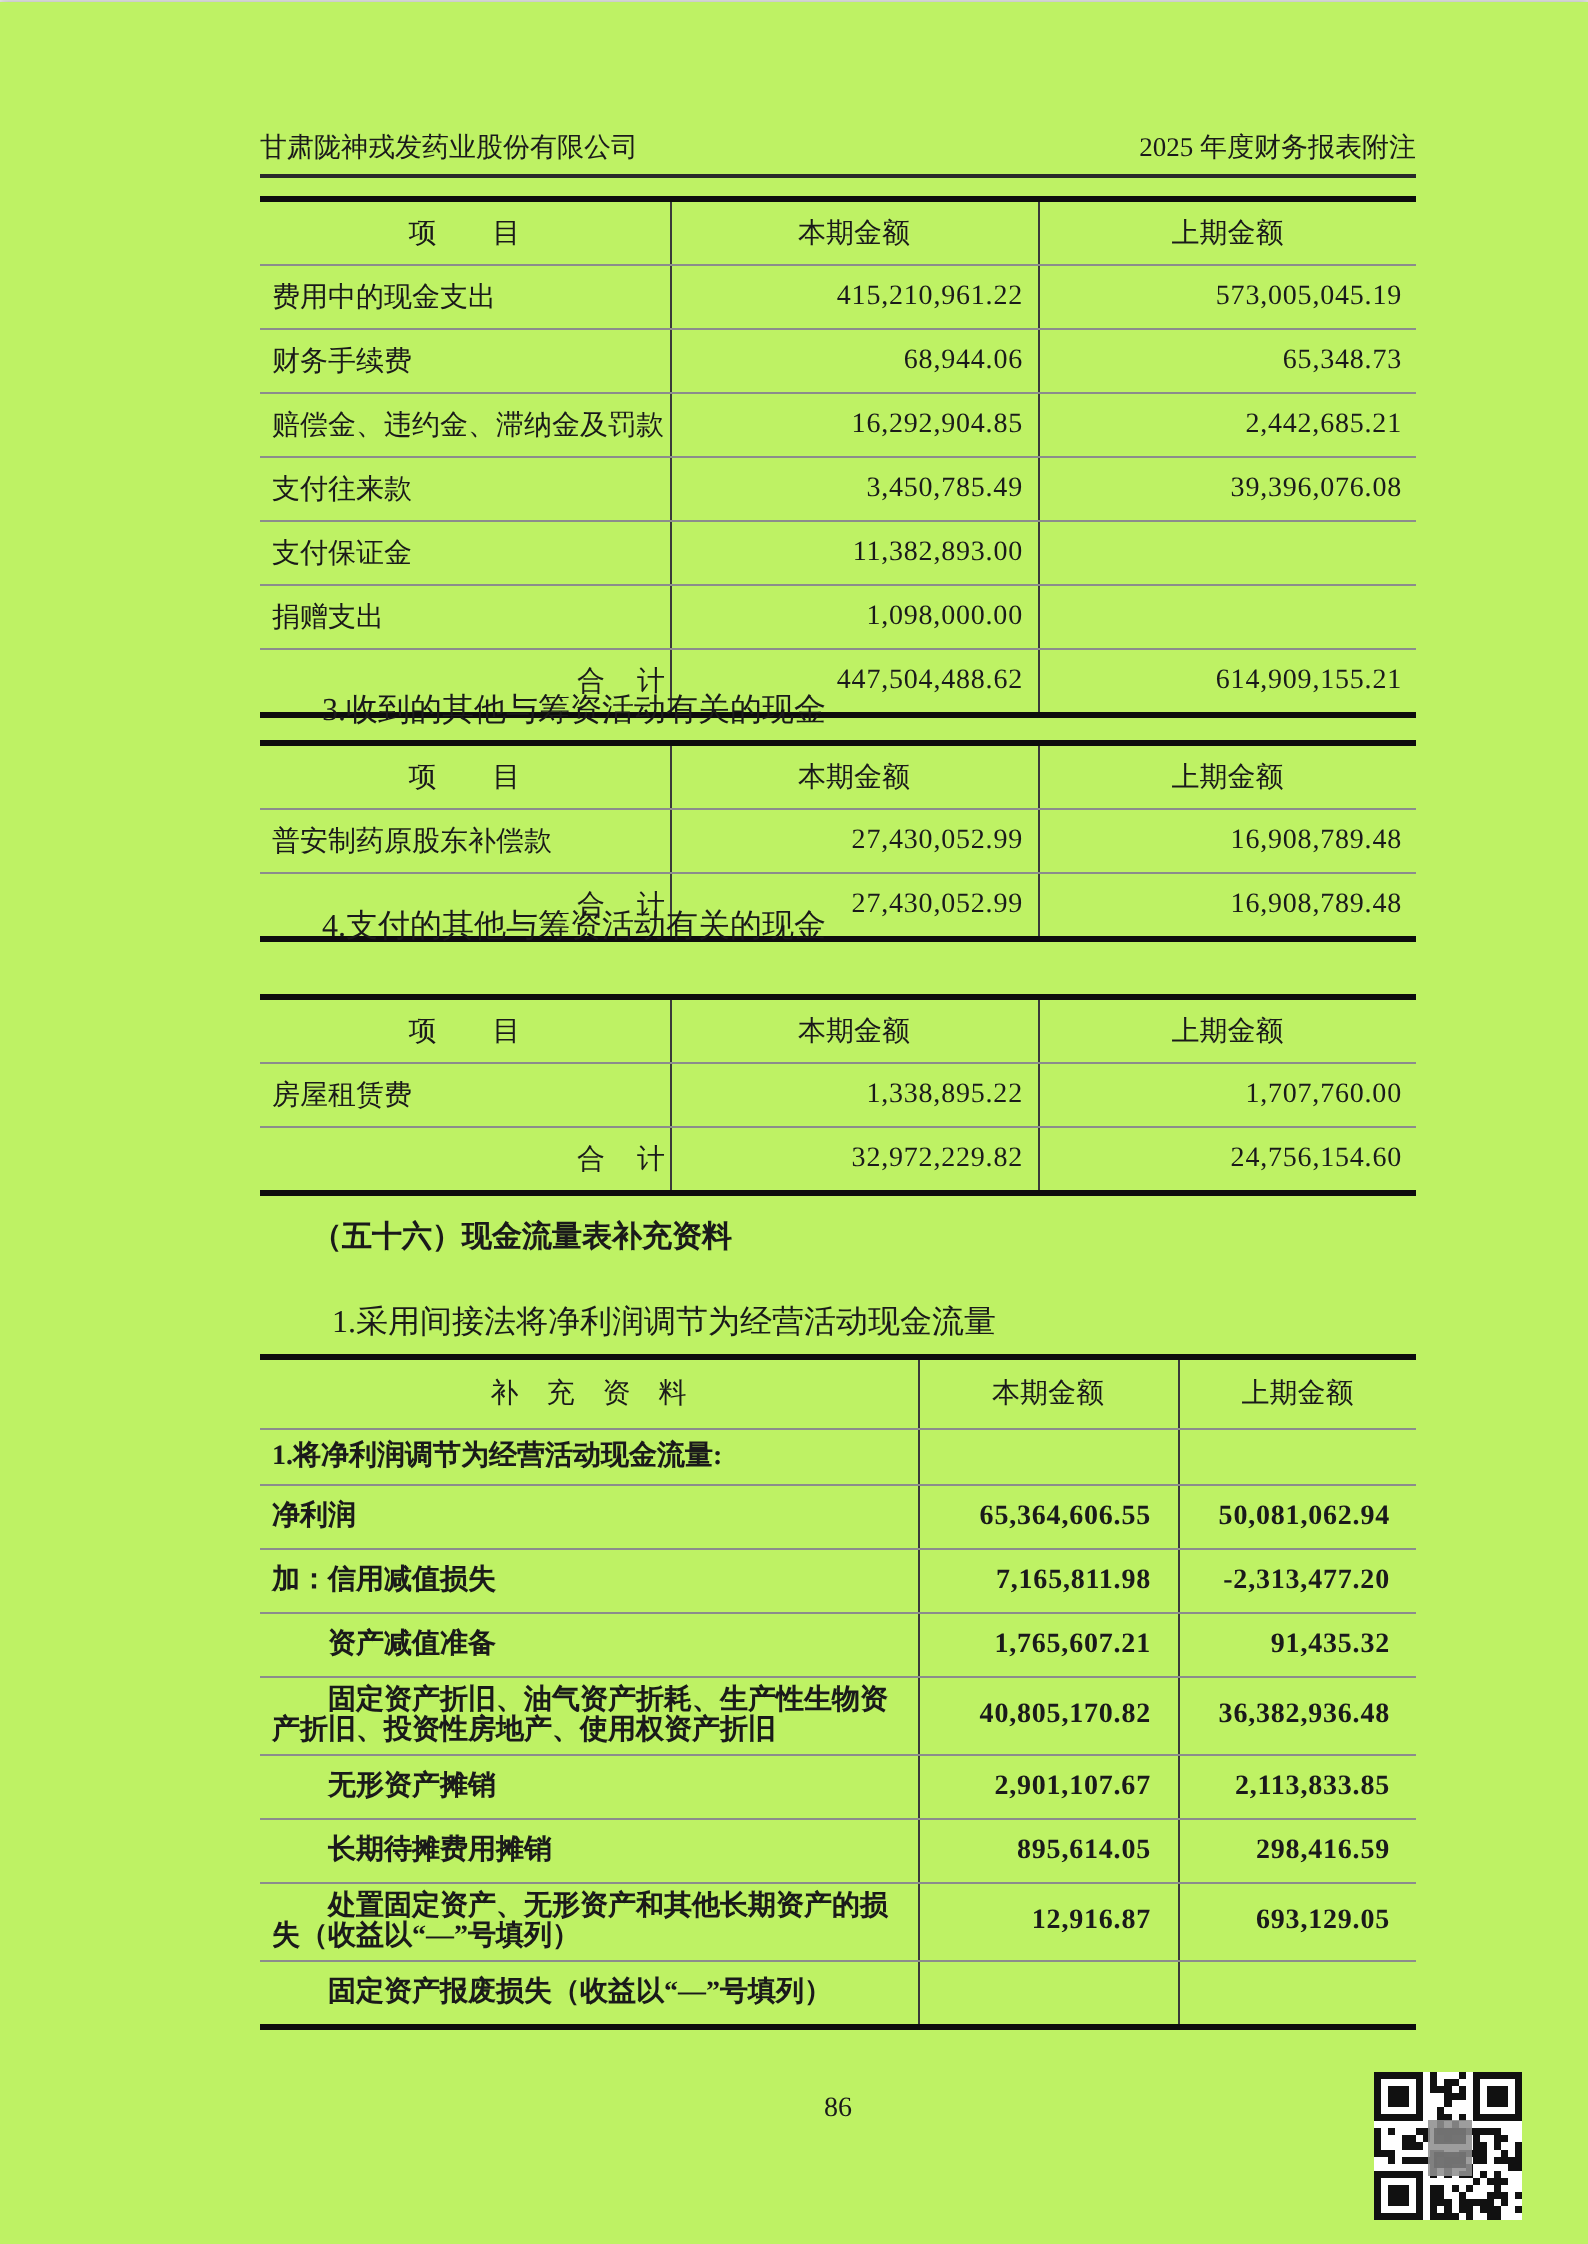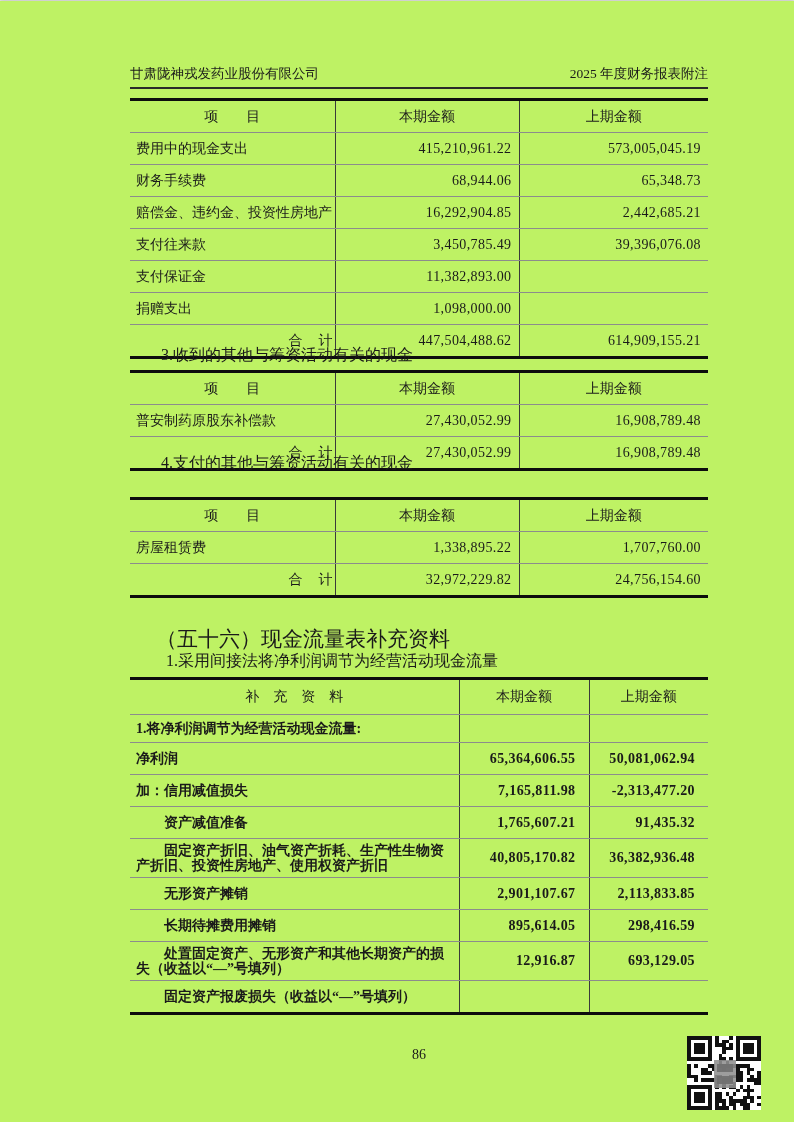--- a/index.html
+++ b/index.html
@@ -35,21 +35,21 @@
   table.t4 td.ind{text-indent:2em;}
   table.t4 tr.dbl td{height:auto;padding-top:4px;padding-bottom:4px;}
   table.t4 td.num{text-align:right;padding-right:13px;letter-spacing:.4px;}
   
   .t123 col.c1{width:205px}.t123 col.c2{width:184px}.t123 col.c3{width:189px}
   .t4 col.c1{width:329px}.t4 col.c2{width:130px}.t4 col.c3{width:119px}
   
   .note{position:absolute;font-size:16px;white-space:nowrap;}
   .note-3{top:344px;left:161px;}
   .note-4{top:452px;left:161px;}
-  .sec-heading{position:absolute;top:624px;left:156px;font-size:21px;font-weight:normal;white-space:nowrap;}
+  .sec-heading{position:absolute;top:608px;left:156px;font-size:15px;font-weight:bold;white-space:nowrap;}
   .sec-sub{top:650px;left:166px;}
   
   .page-number{position:absolute;top:1046px;left:130px;width:578px;text-align:center;font-size:14px;}
   .qr{position:absolute;top:1035px;left:687px;width:74px;height:74px;}
 </style>
 </head>
 <body>
 
 <div class="page">
 
@@ -76,21 +76,21 @@
         <td class="item">费用中的现金支出</td>
         <td class="num">415,210,961.22</td>
         <td class="num">573,005,045.19</td>
       </tr>
       <tr>
         <td class="item">财务手续费</td>
         <td class="num">68,944.06</td>
         <td class="num">65,348.73</td>
       </tr>
       <tr>
-        <td class="item">赔偿金、违约金、投资性房地产</td>
+        <td class="item">赔偿金、违约金、滞纳金及罚款</td>
         <td class="num">16,292,904.85</td>
         <td class="num">2,442,685.21</td>
       </tr>
       <tr>
         <td class="item">支付往来款</td>
         <td class="num">3,450,785.49</td>
         <td class="num">39,396,076.08</td>
       </tr>
       <tr>
         <td class="item">支付保证金</td>

